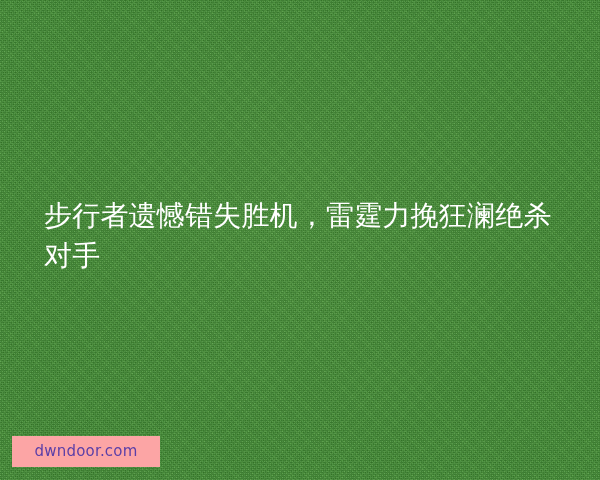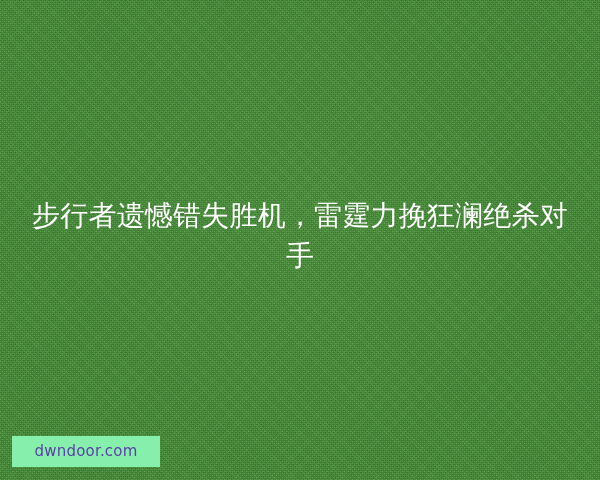--- a/index.html
+++ b/index.html
@@ -46,42 +46,42 @@
         rgba(0,0,0,0.028) 1px, rgba(0,0,0,0.028) 2px),
       radial-gradient(ellipse at 50% 45%,
         rgba(95,165,70,0.22) 0%, rgba(60,135,45,0.00) 62%);
   }
 
   .headline-wrap {
     position: absolute;
     left: 0;
     right: 0;
     top: 196px;
-    padding: 0 30px;
+    padding: 0 44px;
     box-sizing: border-box;
-    text-align: center;
+    text-align: left;
   }
 
   .headline {
     margin: 0;
     color: #ffffff;
     font-size: 28px;
     font-weight: 400;
     line-height: 40px;
     letter-spacing: 0.2px;
     word-break: break-all;
   }
 
   .watermark {
     position: absolute;
     left: 12px;
     top: 436px;
     width: 148px;
     height: 31px;
-    background-color: #86efac;
+    background-color: #fca5a5;
     display: flex;
     align-items: center;
     justify-content: center;
     box-sizing: border-box;
   }
 
   .watermark-text {
     color: #5b3fa8;
     font-size: 15px;
     font-weight: 400;

